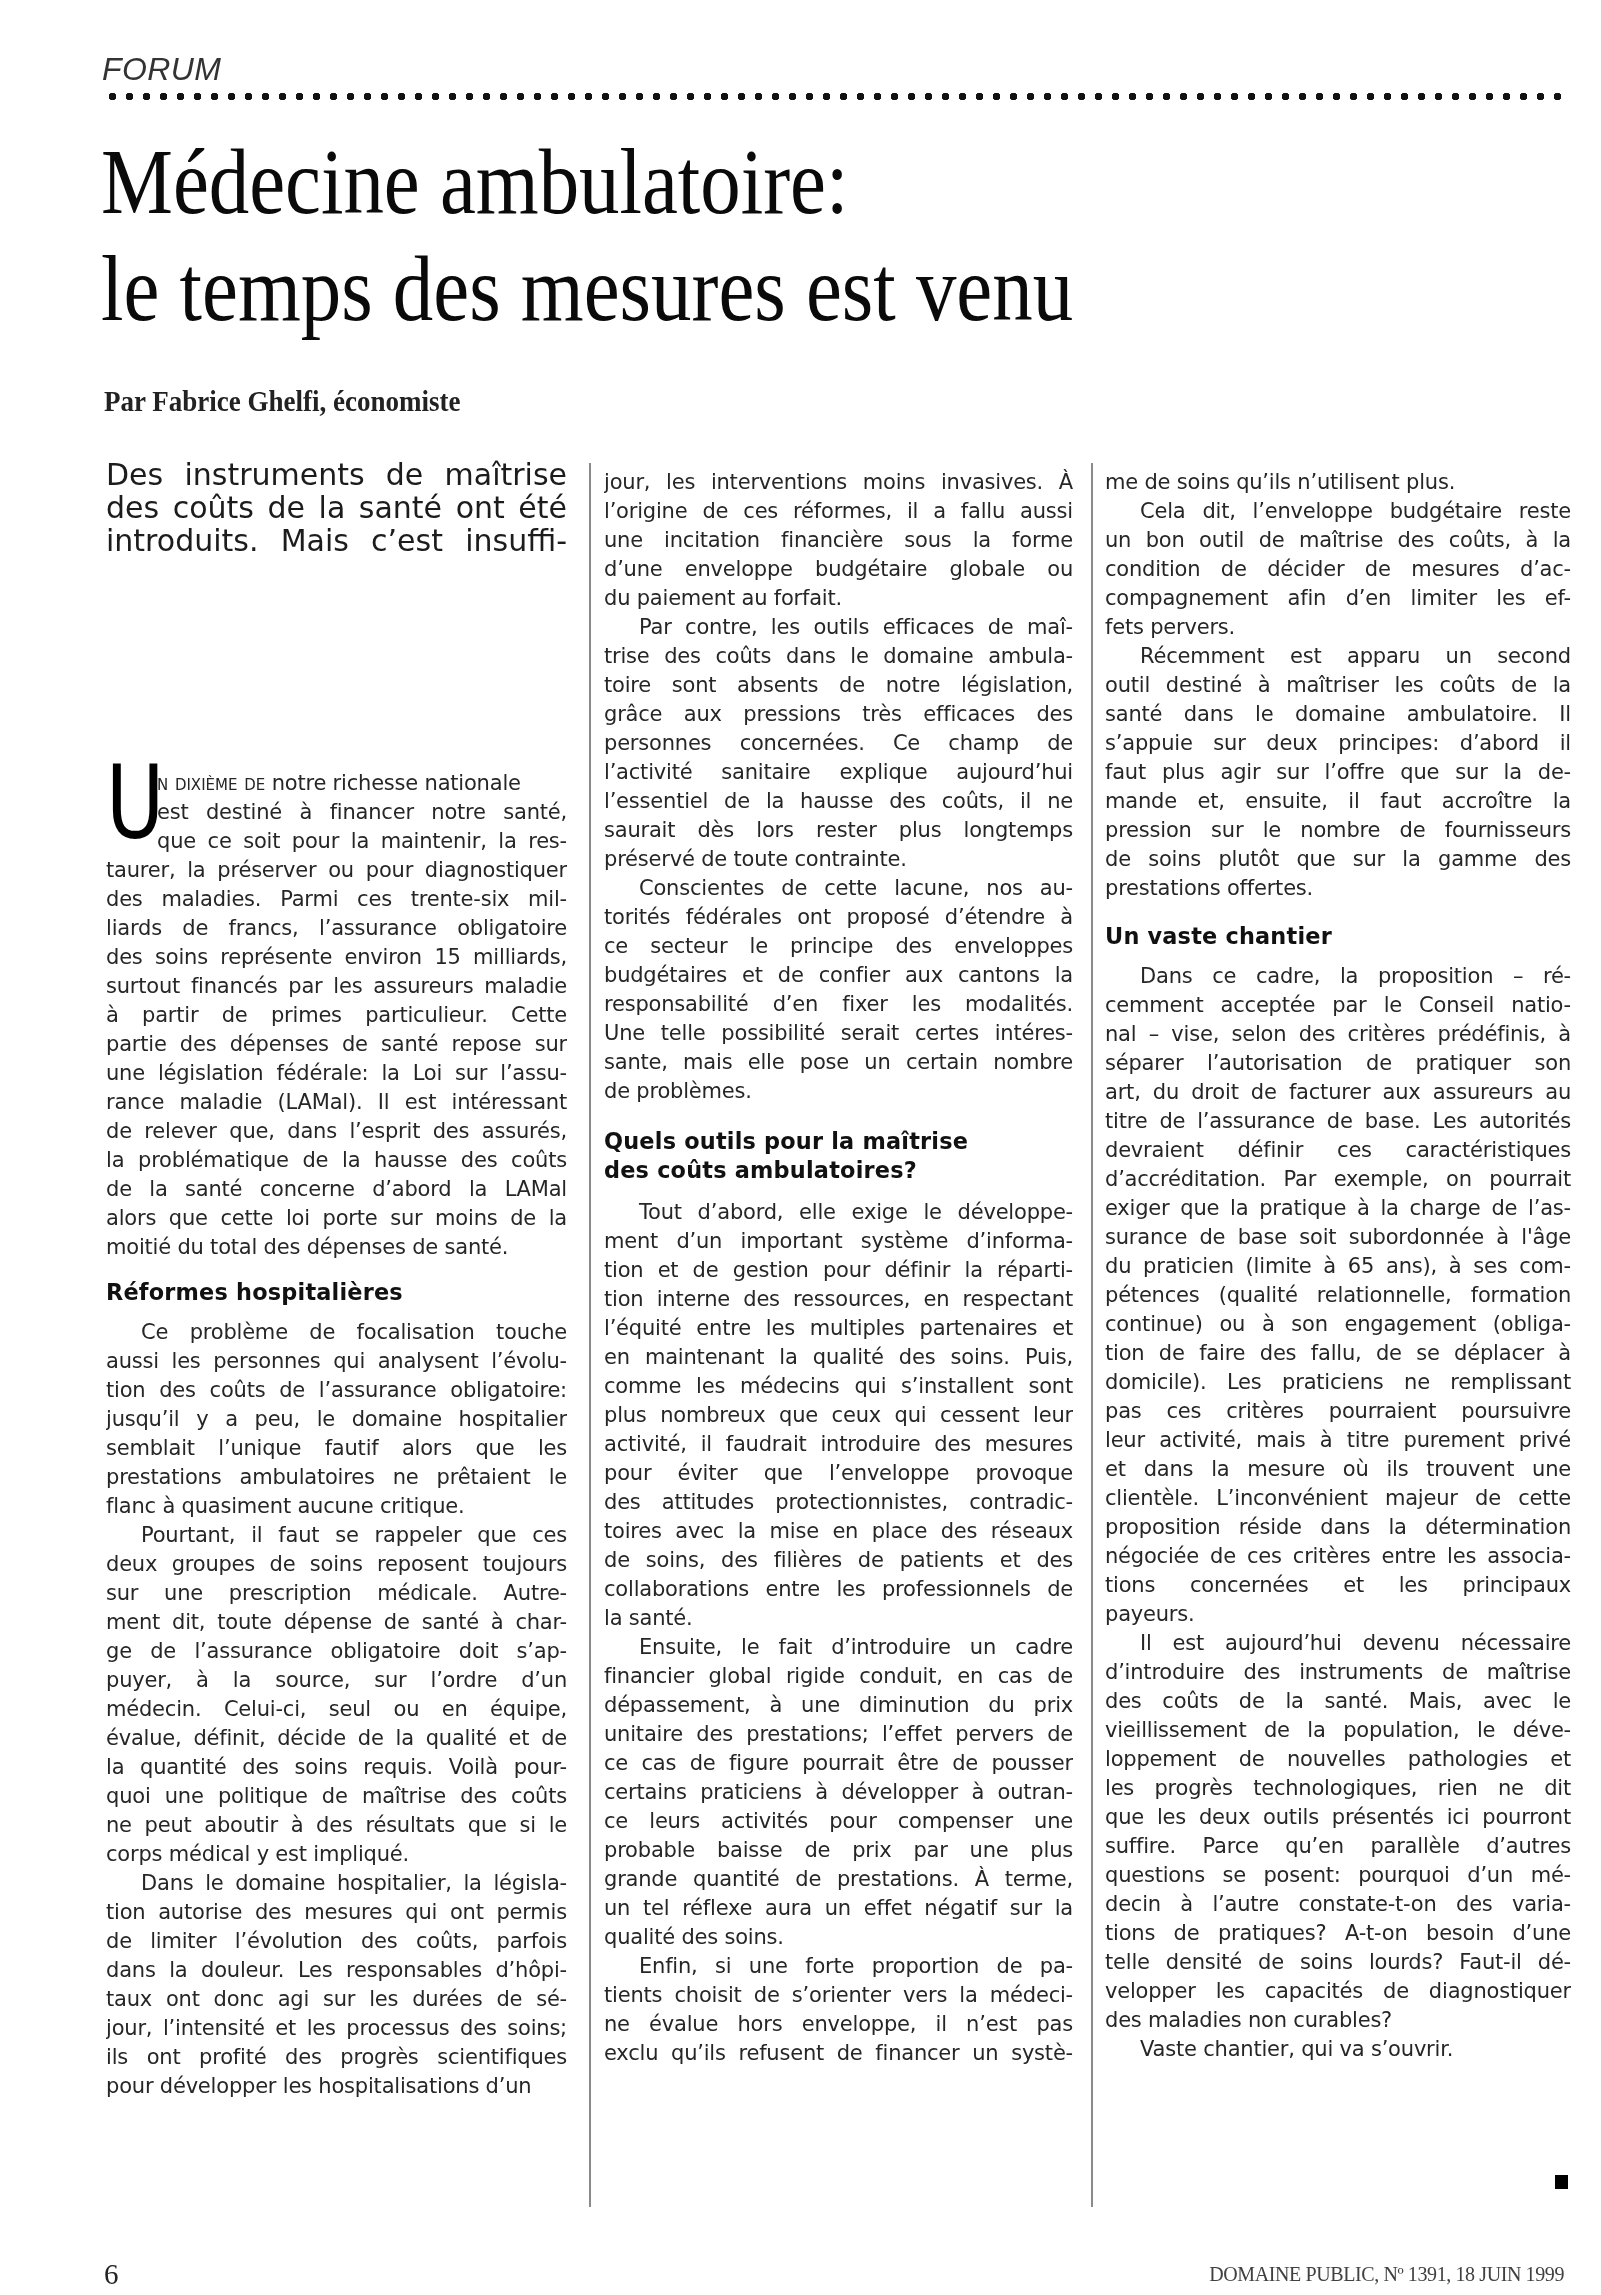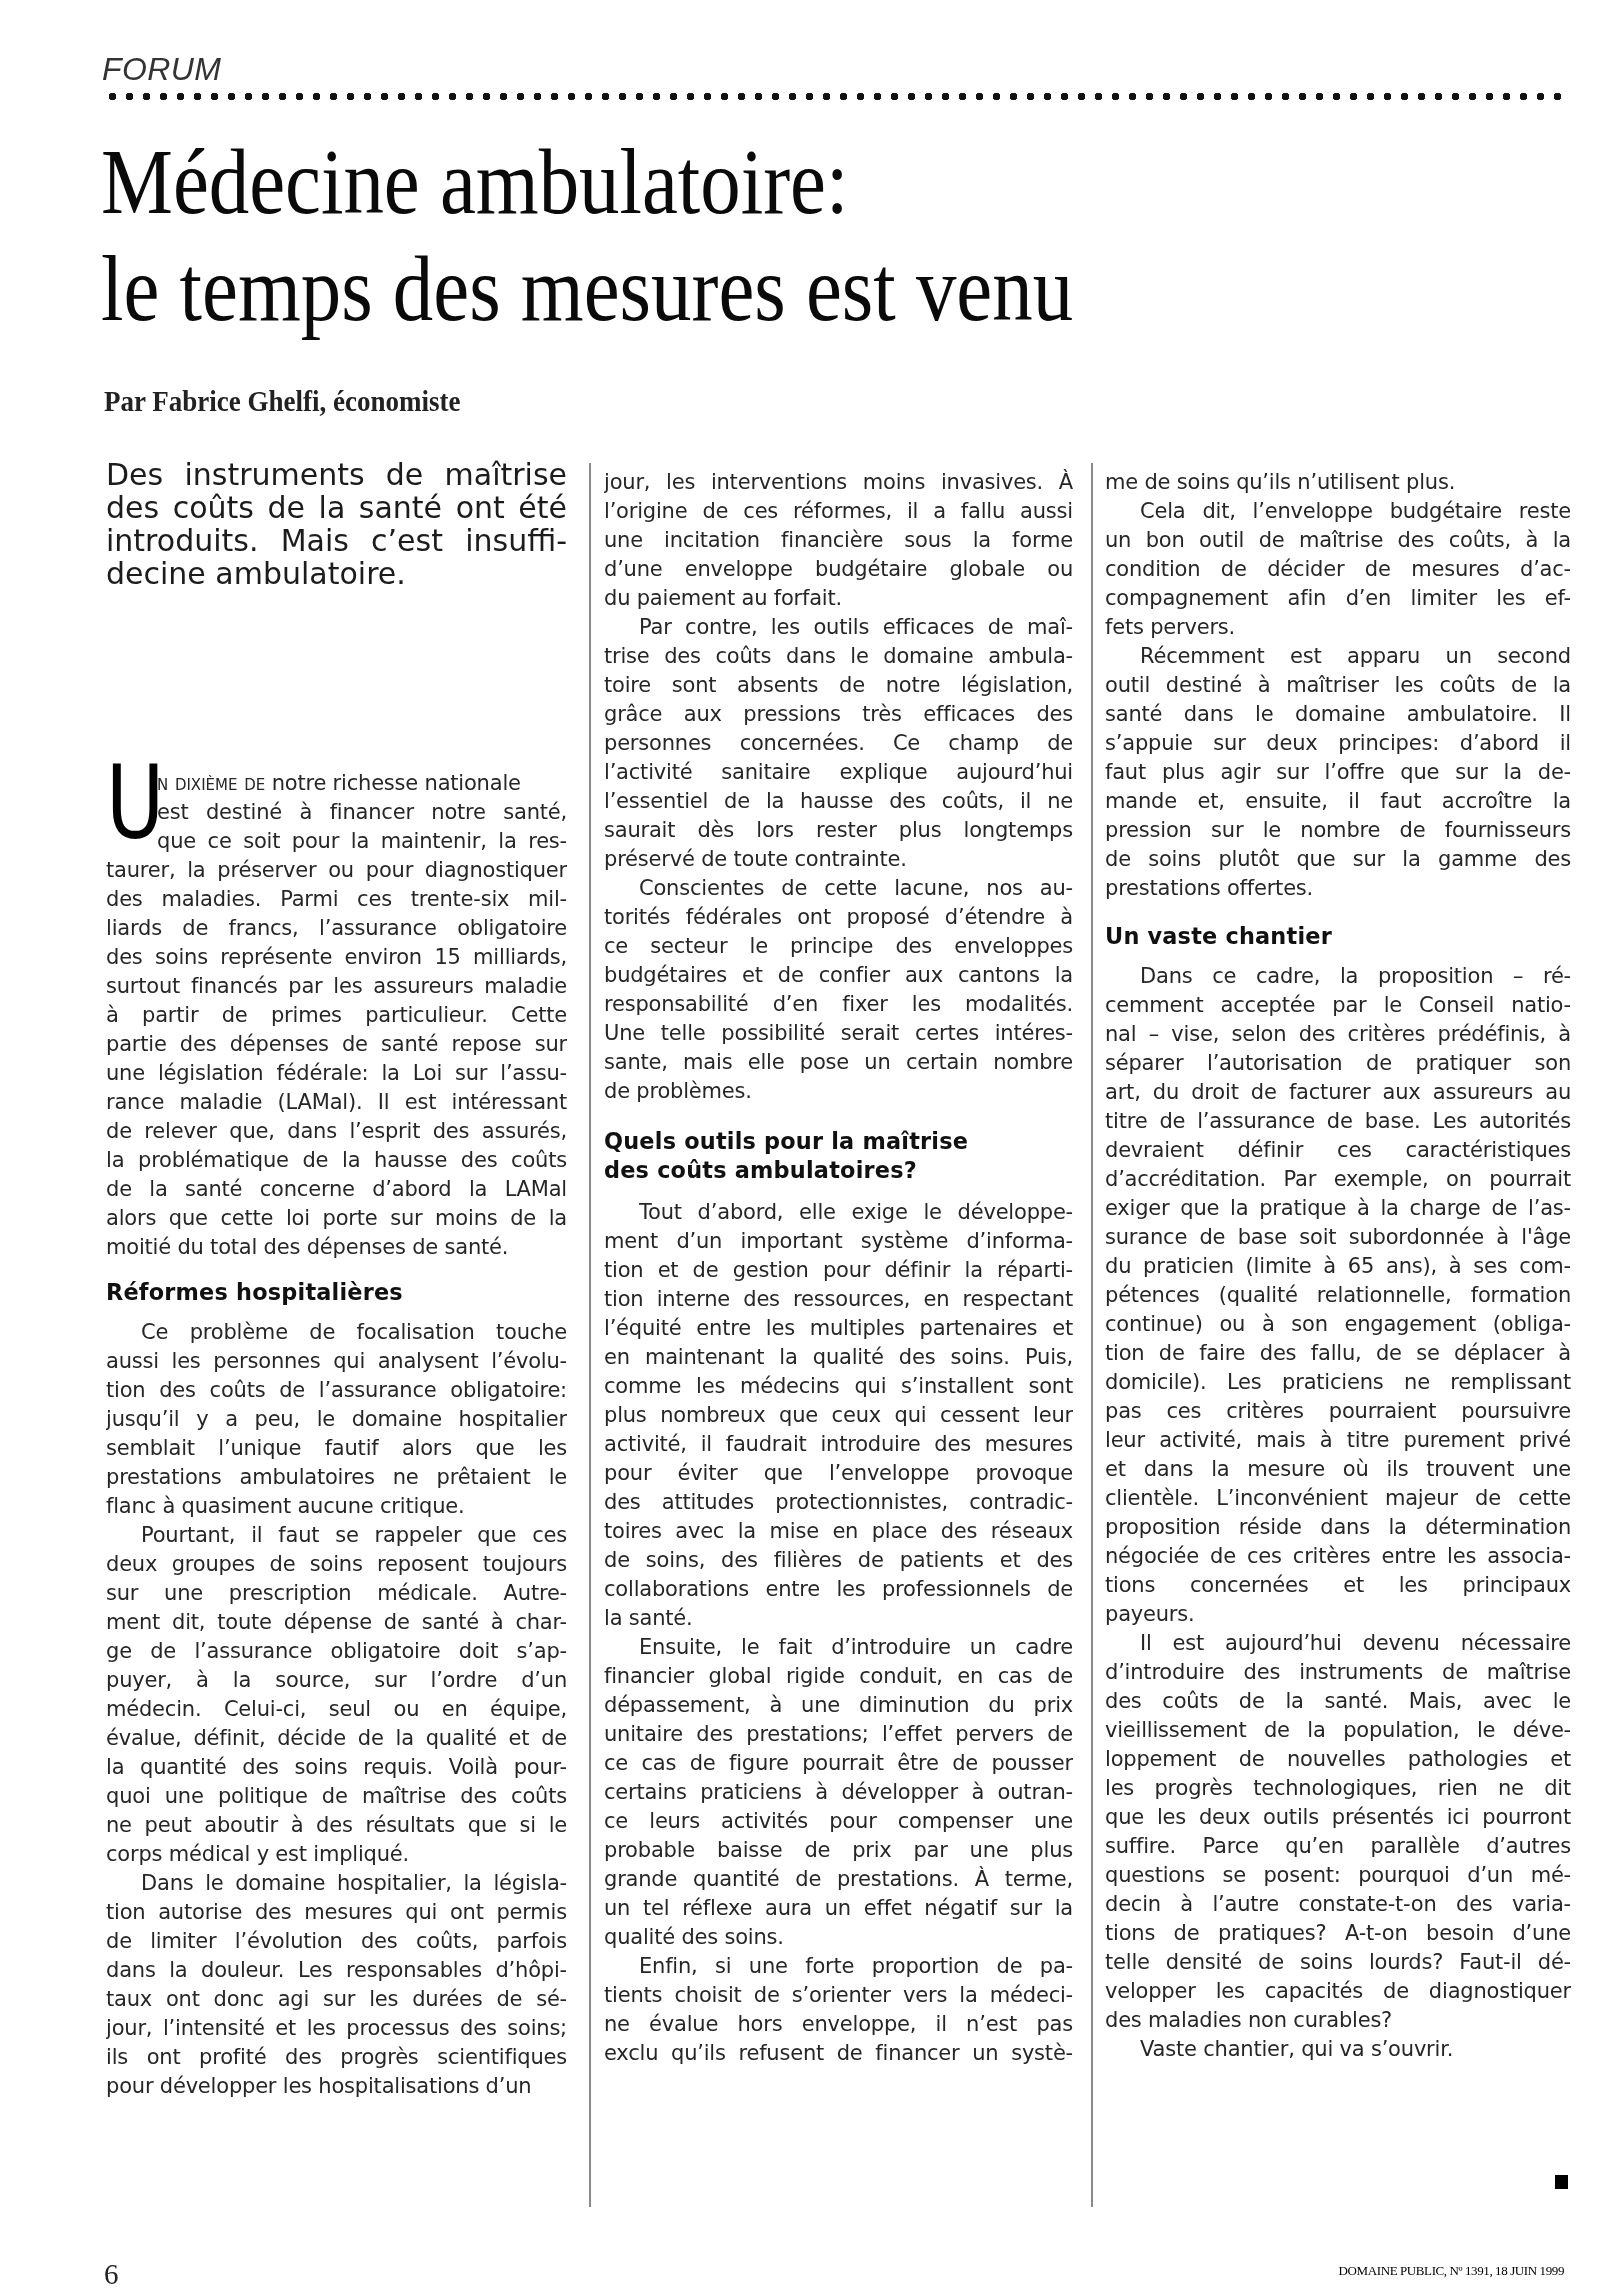--- a/index.html
+++ b/index.html
@@ -23,40 +23,39 @@
   .c2{left:604px;top:456px;width:469px;}
   .c3{left:1105px;top:456px;width:466px;}
   .drop{position:absolute;left:106px;top:759px;font-family:"DejaVu Sans",sans-serif;font-size:102px;line-height:88px;color:#000;transform:scaleX(0.78);transform-origin:left top;}
   .c1 .dc{padding-left:51px;}
   .sc{font-variant:small-caps;letter-spacing:0;}
   .vline{width:1.6px;background:#8a8a8a;}
   .v1{left:589px;top:463px;height:1744px;}
   .v2{left:1091px;top:463px;height:1744px;}
   .endmark{left:1555px;top:2175px;width:13px;height:13.6px;background:#000;}
   .pageno{left:104px;top:2258px;font-family:"Liberation Serif",serif;font-size:29px;color:#222;}
-  .footer{right:37px;top:2263px;font-family:"Liberation Serif",serif;font-size:13px;color:#000000;letter-spacing:-0.4px;}
+  .footer{right:37px;top:2263px;font-family:"Liberation Serif",serif;font-size:20px;color:#404040;letter-spacing:-0.4px;}
 </style>
 </head>
 <body>
 
 <div class="abs rubric">FORUM</div>
 <div class="abs dots"></div>
 
 <div class="abs title">
   <div>Médecine ambulatoire:</div>
   <div>le temps des mesures est venu</div>
 </div>
 
 <div class="abs byline">Par Fabrice Ghelfi, économiste</div>
 
 <div class="abs lead" id="lead">
     <span class="ln">Des instruments de maîtrise</span>
     <span class="ln">des coûts de la santé ont été</span>
     <span class="ln">introduits. Mais c’est insuffi-</span>
-    <span class="ln last">decine ambulatoire.</span>
   </div>
 
 <div class="drop">U</div>
 
 <div class="abs col c1" id="col1">
     <span class="ln dc" style="text-align: left; text-align-last: left;"><span class="sc">n dixième de</span><span> notre richesse nationale</span></span>
     <span class="ln dc">est destiné à financer notre santé,</span>
     <span class="ln dc">que ce soit pour la maintenir, la res-</span>
     <span class="ln">taurer, la préserver ou pour diagnostiquer</span>
     <span class="ln">des maladies. Parmi ces trente-six mil-</span>

